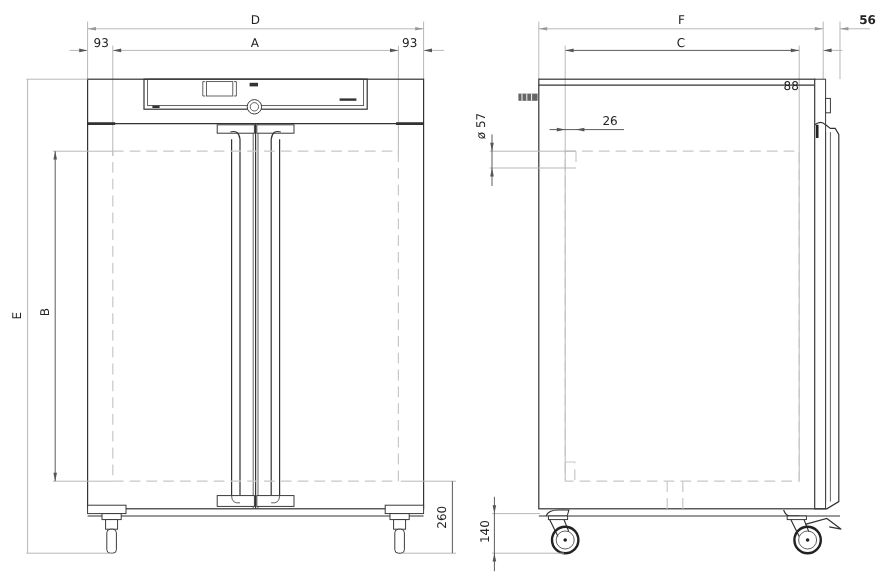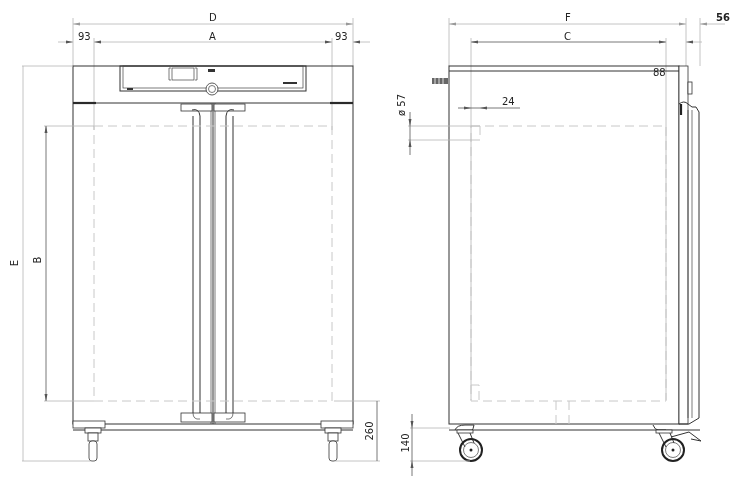--- a/index.html
+++ b/index.html
@@ -172,15 +172,15 @@
   <span class="lbl" style="left:335px;top:32px;">93</span>
   <span class="lbl rot" style="left:12px;top:258px;">E</span>
   <span class="lbl rot" style="left:35px;top:255px;">B</span>
   <span class="lbl rot" style="left:360px;top:426px;">260</span>
 
   <span class="lbl" style="left:565px;top:13px;">F</span>
   <span class="lbl" style="left:564px;top:32px;">C</span>
   <span class="lbl" style="left:653px;top:32px;margin-top:36px;">88</span>
   <span class="lbl" style="left:716px;top:13px;font-weight:bold;">56</span>
   <span class="lbl rot" style="left:391px;top:100px;">ø 57</span>
-  <span class="lbl" style="left:502px;top:97px;">24</span>
+  <span class="lbl" style="left:502px;top:97px;">26</span>
   <span class="lbl rot" style="left:396px;top:438px;">140</span>
 </div>
 
 </body></html>

